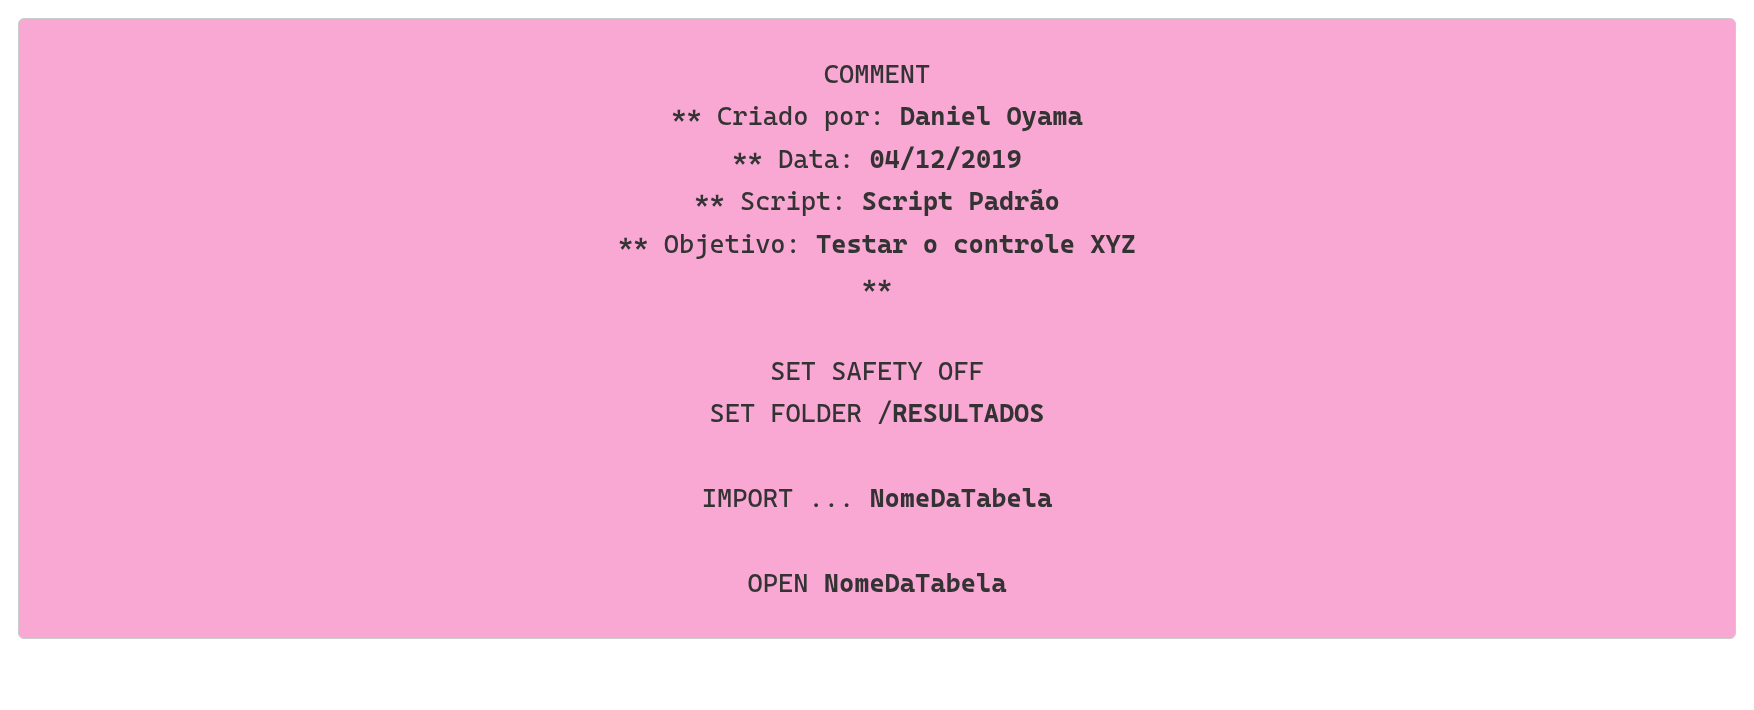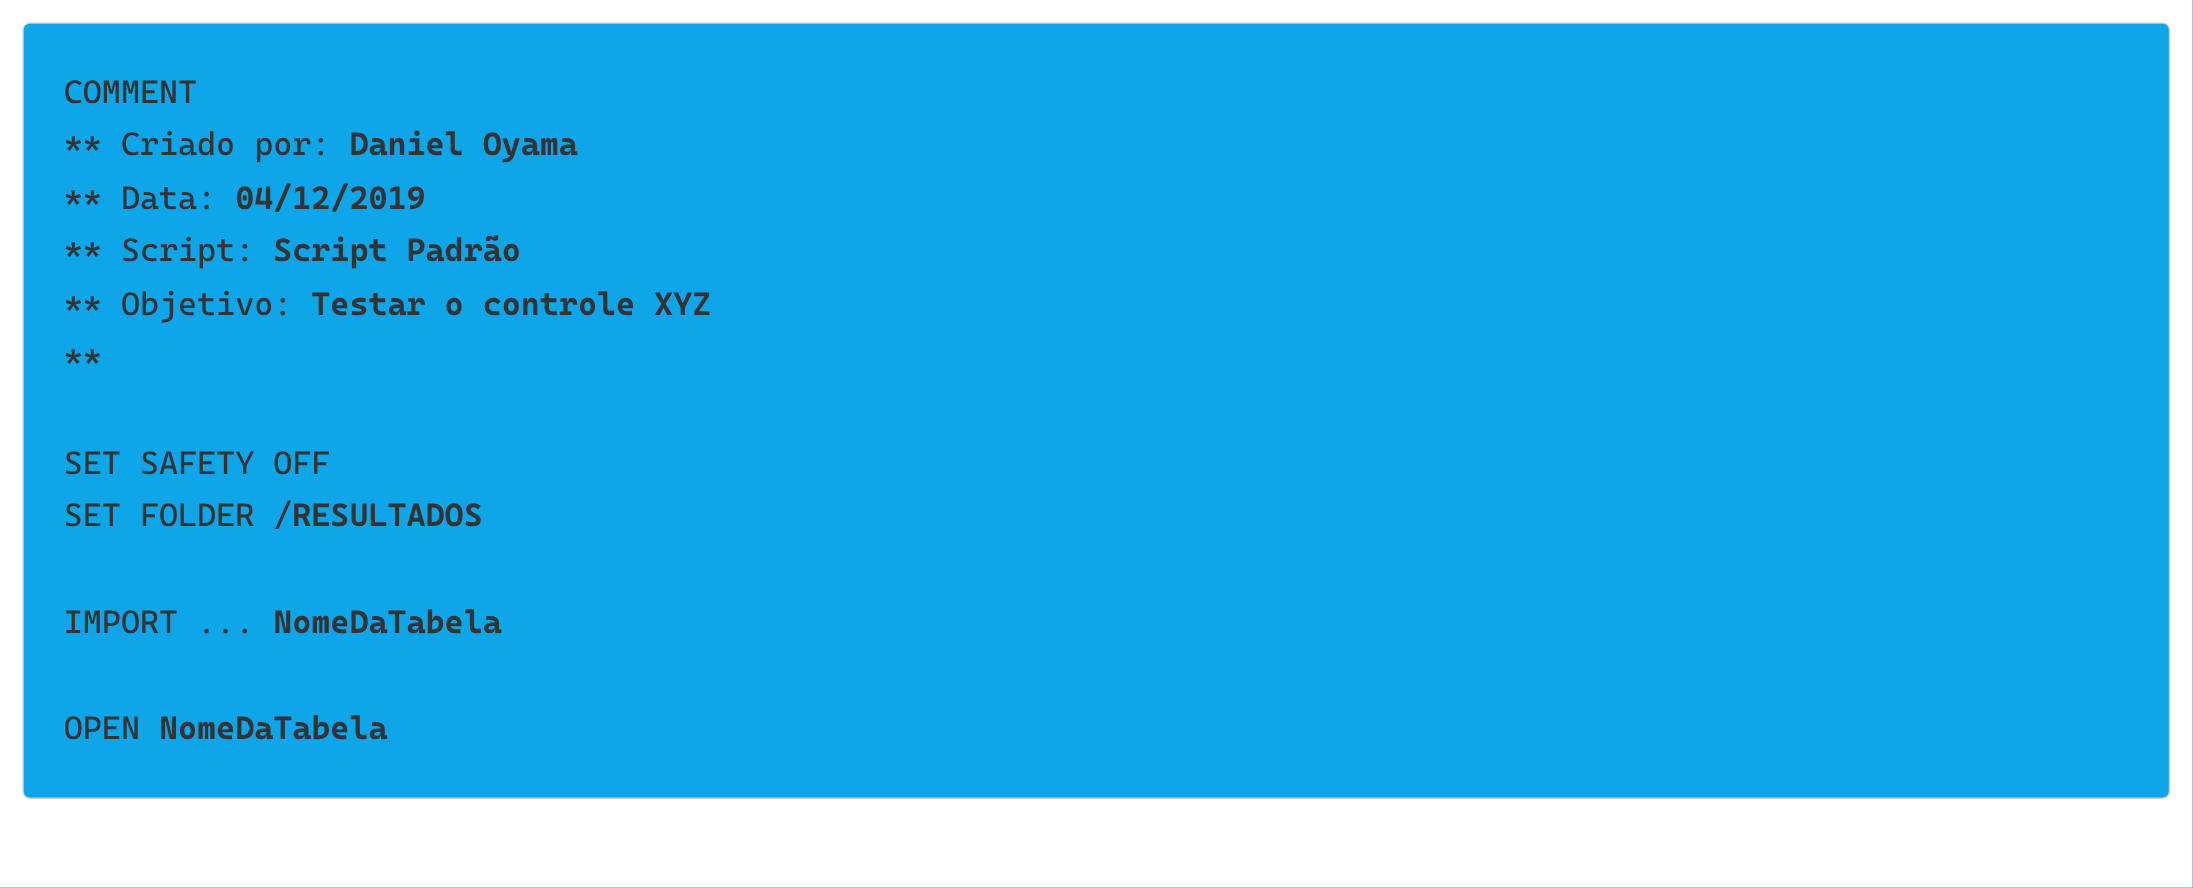--- a/index.html
+++ b/index.html
@@ -2,30 +2,31 @@
 <html><head>
   <meta charset="utf-8">
   <style>
     * { margin: 0; padding: 0; box-sizing: border-box; }
     body {
       background: #ffffff;
       padding: 18px;
       font-family: 'Segoe UI', 'Lucida Console', Consolas, monospace;
     }
     .code-block {
-      background: #0ea5e9;
+      background: #f9a8d4;
       border: 1px solid #cccccc;
       border-radius: 6px;
       padding: 34px 32px;
       font-family: 'Segoe UI Mono', 'Cascadia Mono', 'Consolas', 'Lucida Console', monospace;
       font-size: 26px;
       line-height: 1.63;
       color: #333333;
       white-space: pre;
       overflow: hidden;
+      text-align: center;
     }
     .bold { font-weight: 700; }
   </style>
 </head>
 <body>
 
 <div class="code-block"><span>COMMENT</span>
 <span>** Criado por: </span><span class="bold">Daniel Oyama</span>
 <span>** Data: </span><span class="bold">04/12/2019</span>
 <span>** Script: </span><span class="bold">Script Padrão</span>

